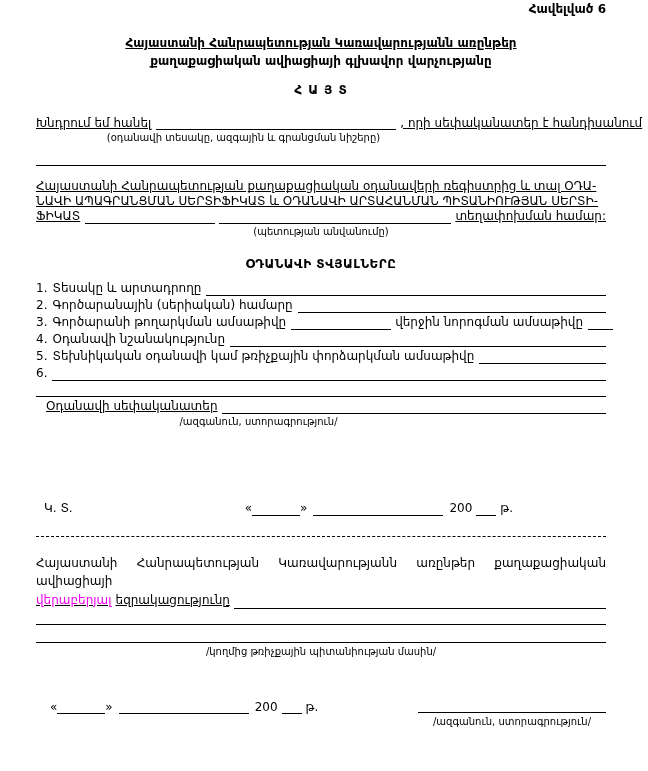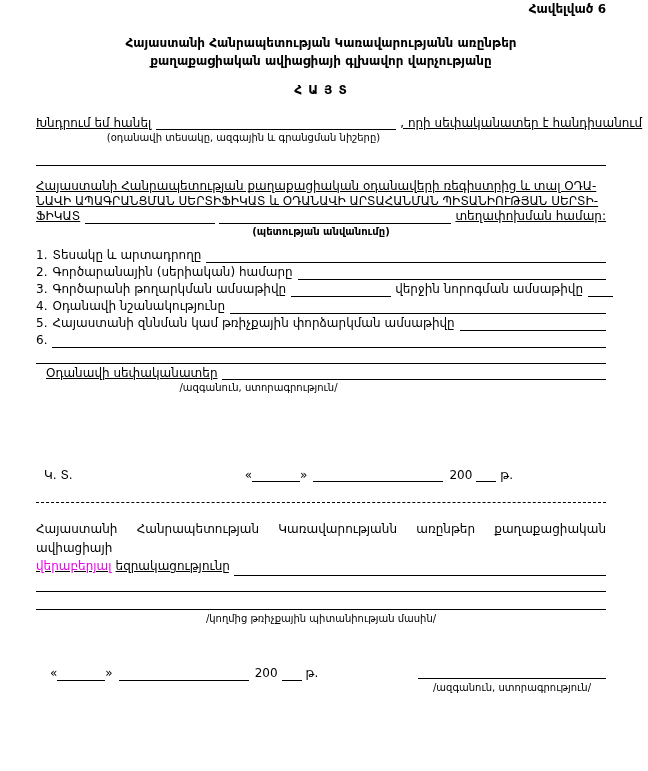--- a/index.html
+++ b/index.html
@@ -1,40 +1,40 @@
 <!DOCTYPE html>
 <html><head>
 <meta charset="utf-8">
 <style>
   html,body{margin:0;padding:0;background:#fff;}
   body{width:648px;height:771px;font-family:"DejaVu Sans",sans-serif;font-size:12px;color:#000;line-height:1.2;}
   .page{width:648px;height:771px;box-sizing:border-box;padding:0 42px 0 36px;overflow:hidden;position:relative;background:#fff;}
   .sm{font-size:10px;line-height:1.15;}
   .appendix{text-align:right;font-weight:bold;margin-top:2px;}
   .hdr{text-align:center;font-weight:bold;line-height:1.5;}
-  .hdr1{margin-top:18px;}
+  .hdr1{margin-top:18px;text-decoration:underline;}
   .title{text-align:center;font-weight:bold;margin-top:13px;letter-spacing:1px;}
   .row{display:flex;align-items:flex-end;}
   .blank{display:inline-block;border-bottom:1px solid #000;height:13px;flex:0 0 auto;}
   .grow{flex:1 1 30px;min-width:25px;}
   .w240{width:240px;}
   .w130{width:130px;}
   .w100{width:100px;}
   .w48{width:48px;}
   .w20{width:20px;}
   .ml4{margin-left:4px;}
   .ml6{margin-left:6px;}
   .mr4{margin-right:4px;}
   .nowrap{white-space:nowrap;text-decoration:underline;}
   .req{margin-top:18px;}
   .req-caption{margin-left:60px;width:295px;text-align:center;margin-top:2px;}
   .fullrule{border-bottom:1px solid #000;height:15px;}
   .rule1{margin-top:6px;}
   .para{margin-top:13px;line-height:1.27;}
-  .state-caption{text-align:center;margin-top:2px;font-weight:bold;}
+  .state-caption{text-align:center;margin-top:2px;}
   .heading{text-align:center;font-weight:bold;margin-top:19px;letter-spacing:0.5px;}
   .list{margin-top:11px;}
   .item{display:flex;align-items:flex-end;margin-top:3px;line-height:1.15;}
   .num{flex:0 0 auto;margin-right:5px;}
   .lbl{flex:0 0 auto;margin-right:5px;}
   .cont-rule{border-bottom:1px solid #000;height:13px;margin-top:2px;}
   .owner{margin-top:2px;margin-left:10px;}
   .owner-caption{margin-left:105px;width:235px;text-align:center;margin-top:2px;}
   .stamp-row{display:flex;align-items:flex-end;margin-top:74px;}
   .seal{margin-left:8px;flex:0 0 auto;}
@@ -78,20 +78,21 @@
     <div class="nowrap">ՆԱՎԻ ԱՊԱԳՐԱՆՑՄԱՆ ՍԵՐՏԻՖԻԿԱՏ և ՕԴԱՆԱՎԻ ԱՐՏԱՀԱՆՄԱՆ ՊԻՏԱՆԻՈՒԹՅԱՆ ՍԵՐՏԻ-</div>
     <div class="row nowrap">
       <span class="lbl">ՖԻԿԱՏ</span>
       <span class="blank w130 mr4"></span>
       <span class="blank grow mr4"></span>
       <span>տեղափոխման համար:</span>
     </div>
   </div>
   <div class="sm state-caption">(պետության անվանումը)</div>
 
+  <div class="heading">ՕԴԱՆԱՎԻ ՏՎՅԱԼՆԵՐԸ</div>
 
   <div class="list">
     <div class="item">
       <span class="num">1.</span>
       <span class="lbl">Տեսակը և արտադրողը</span>
       <span class="blank grow"></span>
     </div>
     <div class="item">
       <span class="num">2.</span>
       <span class="lbl">Գործարանային (սերիական) համարը</span>
@@ -104,21 +105,21 @@
       <span class="lbl">վերջին նորոգման ամսաթիվը</span>
       <span class="blank grow"></span>
     </div>
     <div class="item">
       <span class="num">4.</span>
       <span class="lbl">Օդանավի նշանակությունը</span>
       <span class="blank grow"></span>
     </div>
     <div class="item">
       <span class="num">5.</span>
-      <span class="lbl">Հայաստանի զննման կամ թռիչքային փորձարկման ամսաթիվը</span>
+      <span class="lbl">Տեխնիկական օդանավի կամ թռիչքային փորձարկման ամսաթիվը</span>
       <span class="blank grow"></span>
     </div>
     <div class="item">
       <span class="num">6.</span>
       <span class="blank grow"></span>
     </div>
     <div class="cont-rule"></div>
   </div>
 
   <div class="row owner nowrap">

